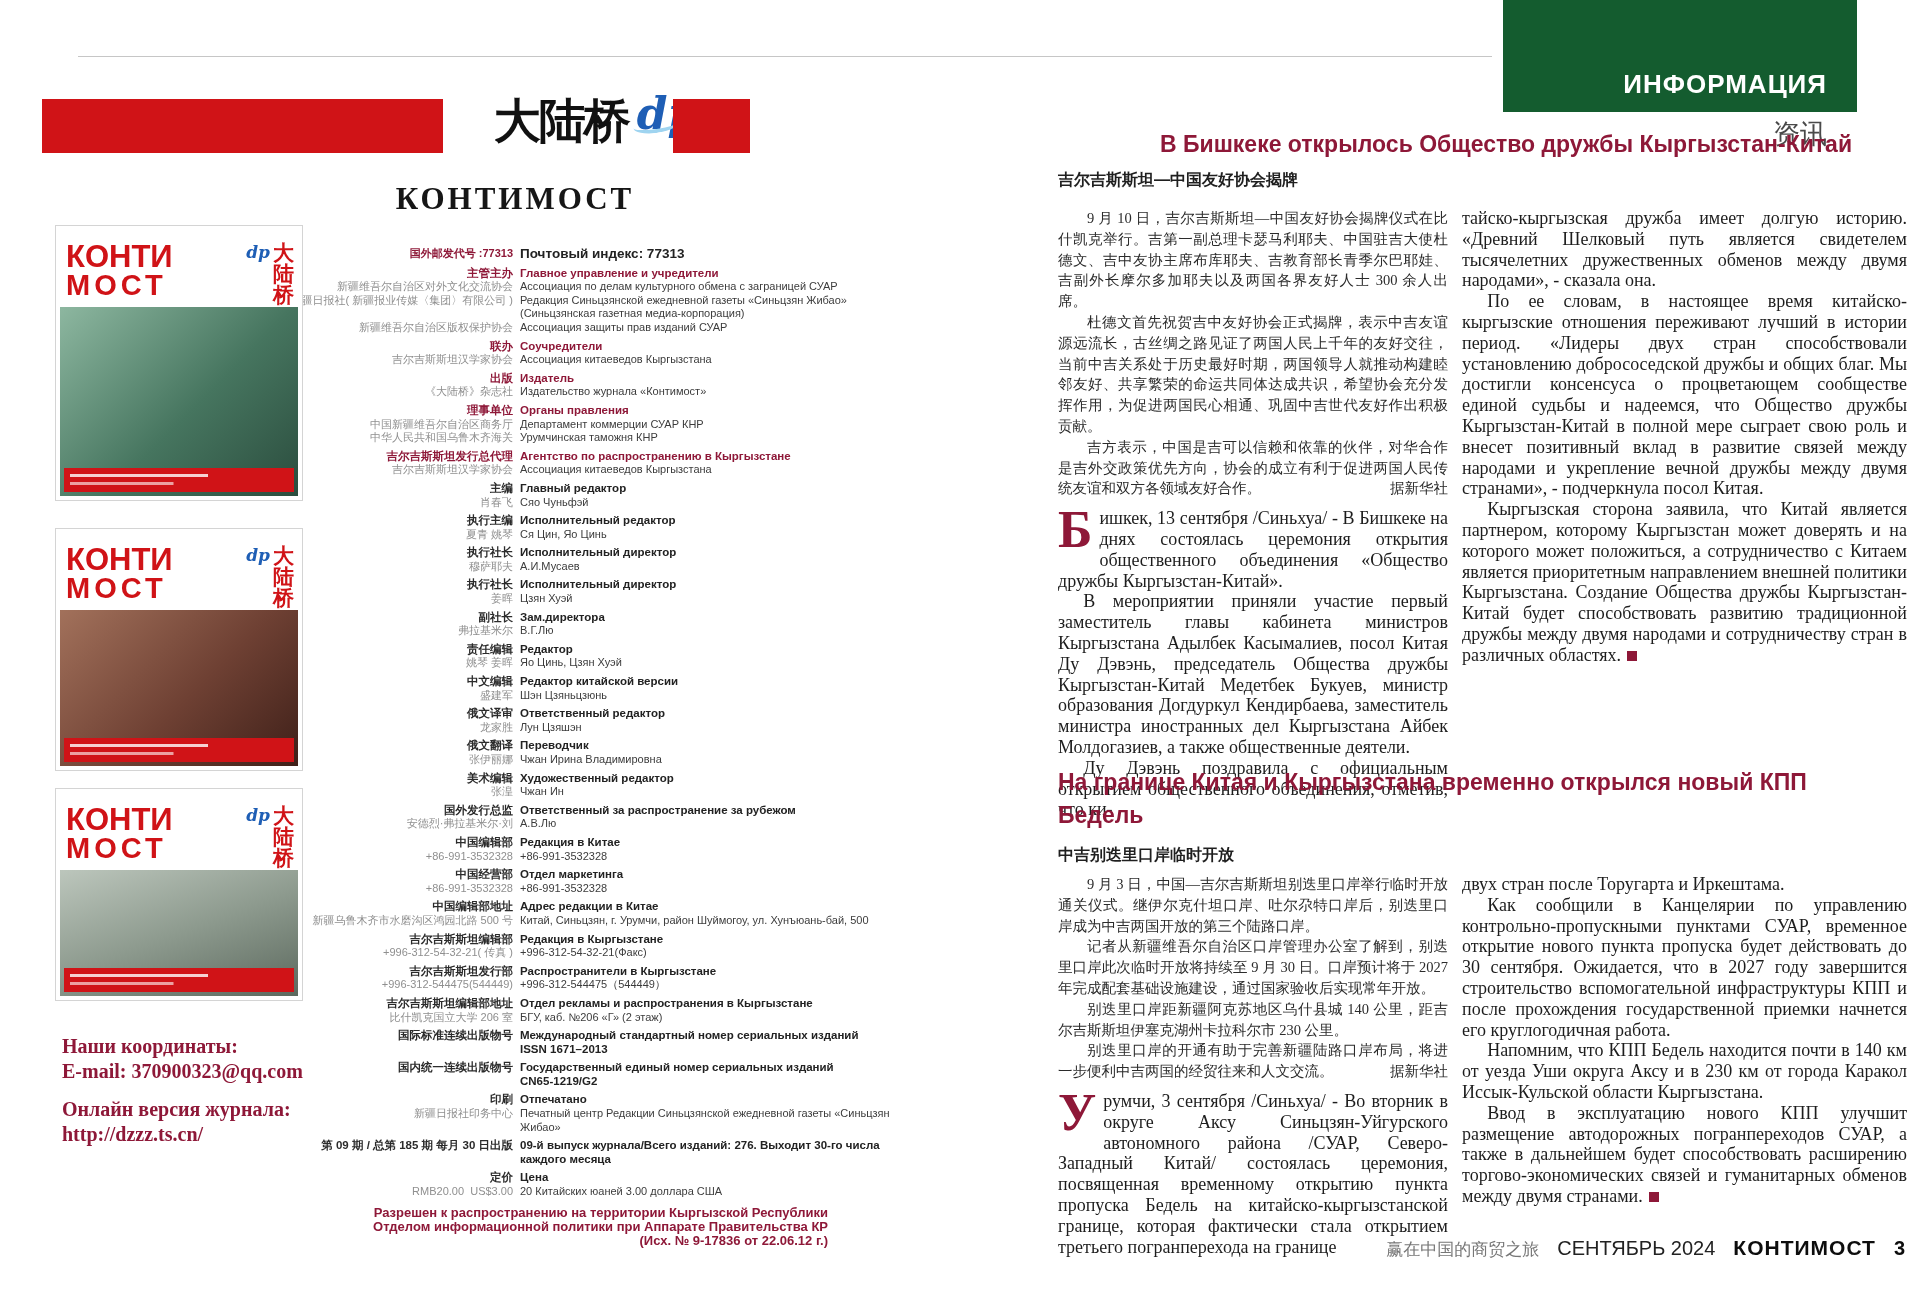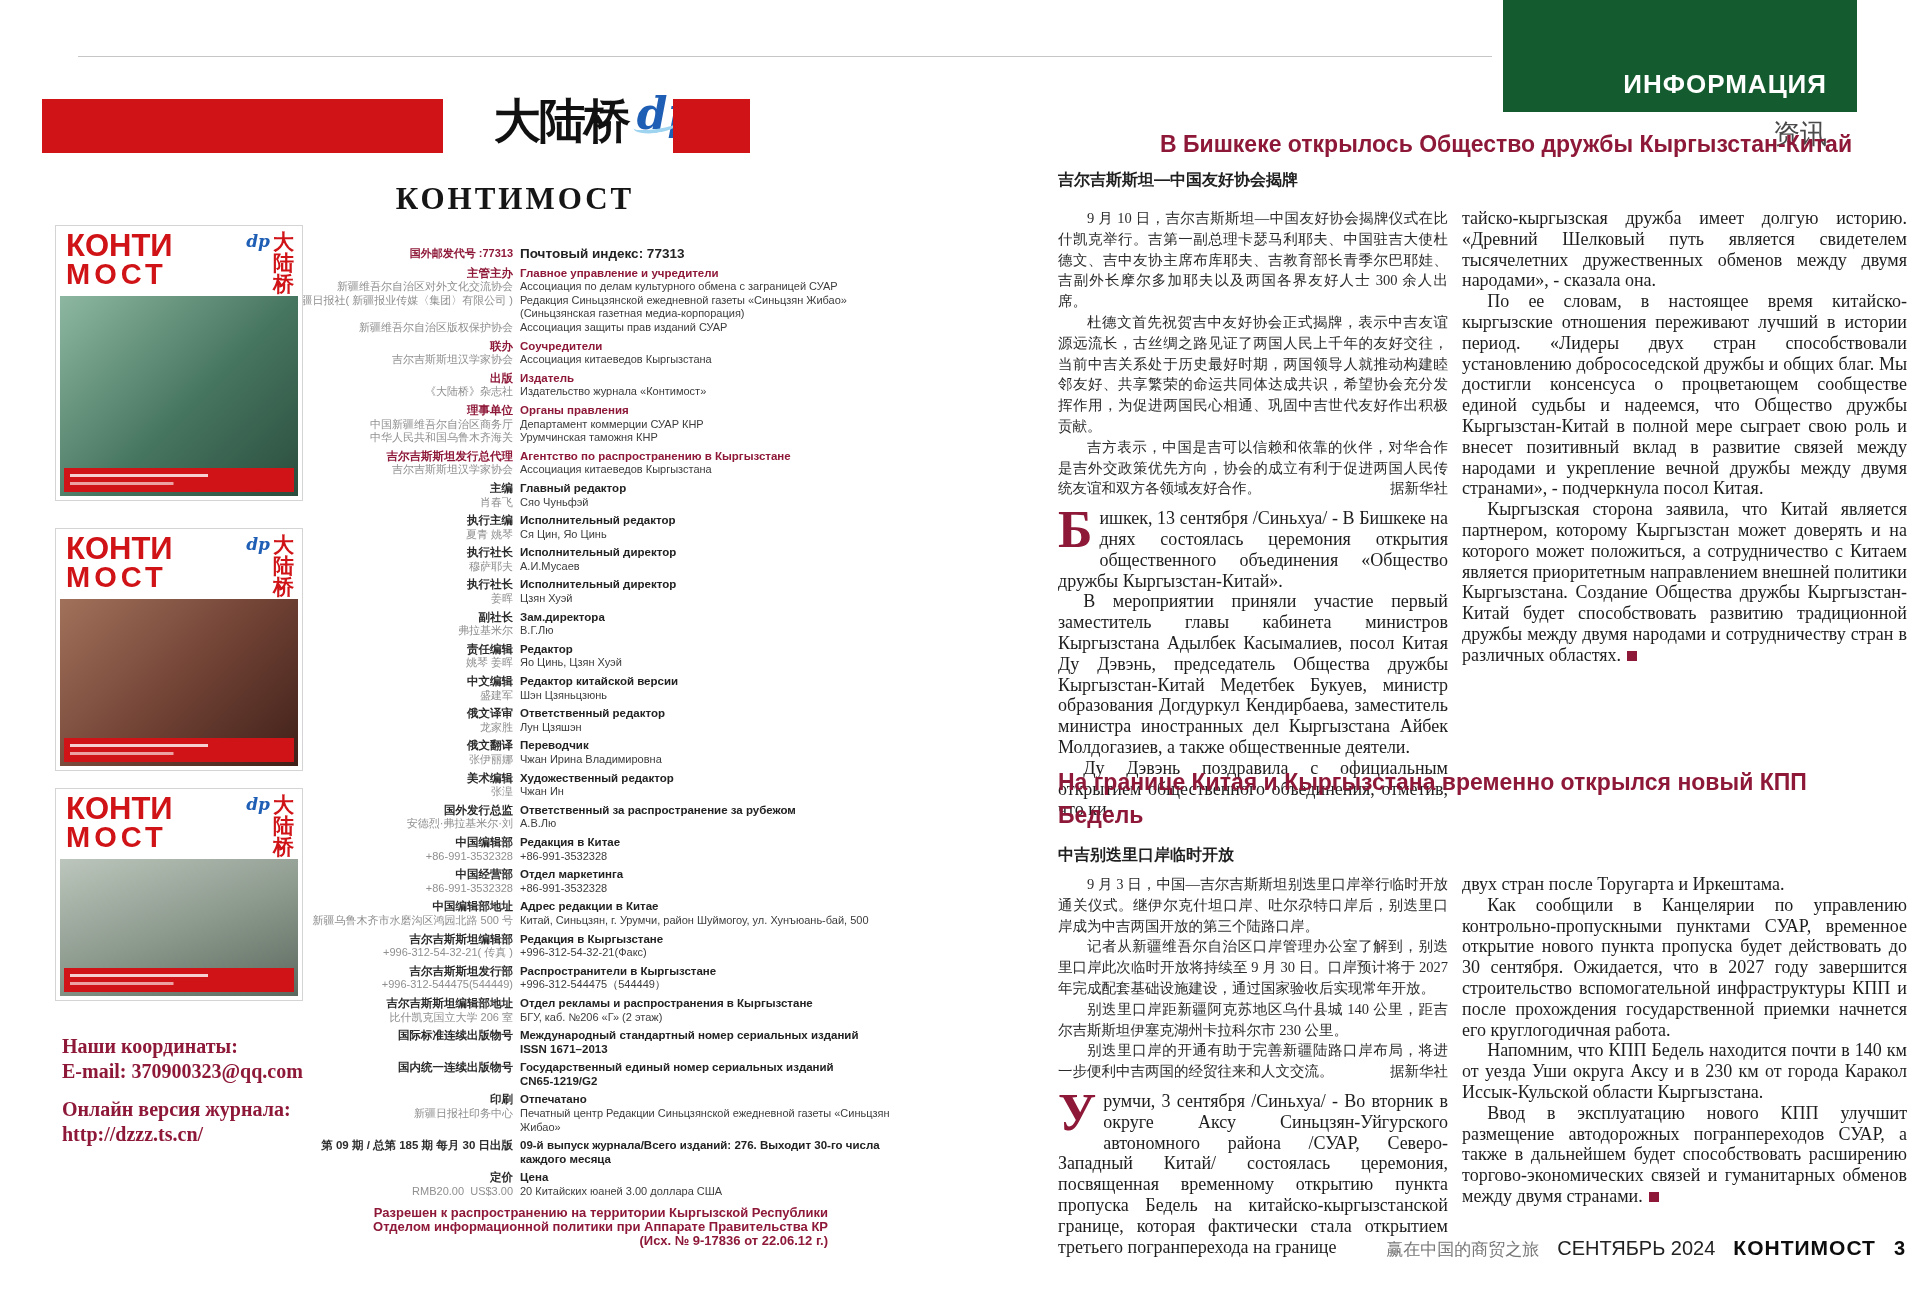--- a/index.html
+++ b/index.html
@@ -50,21 +50,21 @@
   .m-row.p .m-ru{color:#222;font-weight:bold;font-size:13.5px;}
   .m-note{margin-top:7px;margin-left:78px;width:470px;color:var(--maroon);font-weight:bold;
           font-size:13px;line-height:14px;text-align:right;}
 
   
   .cover{position:absolute;left:55px;width:248px;border:1px solid #d4d4d4;background:#fff;
          box-sizing:border-box;display:flex;flex-direction:column;}
   #cover-1{top:225px;height:276px;}
   #cover-2{top:528px;height:243px;}
   #cover-3{top:788px;height:213px;}
-  .cover-head{height:70px;flex:none;display:flex;justify-content:space-between;padding:5px 8px 2px 10px;box-sizing:border-box;}
+  .cover-head{height:70px;flex:none;display:flex;justify-content:space-between;padding:5px 8px 2px 10px;box-sizing:border-box;margin-top:11px;}
   .cover-title{color:var(--red);font-weight:bold;line-height:29px;font-size:31px;letter-spacing:0;}
   .cover-title .l2{letter-spacing:4px;font-size:29px;}
   .cover-side{display:flex;gap:3px;align-items:flex-start;}
   .cover-vert{display:flex;flex-direction:column;color:var(--red);font-weight:bold;font-size:21px;line-height:21px;}
   .cover-dp{color:var(--blue);font-style:italic;font-weight:bold;font-size:17px;font-family:"DejaVu Serif",serif;}
   .cover-photo{flex:1;position:relative;margin:0 4px 4px 4px;}
   .ph1{background:linear-gradient(135deg,#8db7a0 0%,#46755f 55%,#2b4d3e 100%);}
   .ph2{background:linear-gradient(135deg,#a2715b 0%,#6e4033 55%,#3f2019 100%);}
   .ph3{background:linear-gradient(160deg,#bcc6bc 0%,#8d9a8e 50%,#5c695e 100%);}
   .cover-strip{position:absolute;left:4px;right:4px;bottom:4px;height:24px;background:var(--red);

